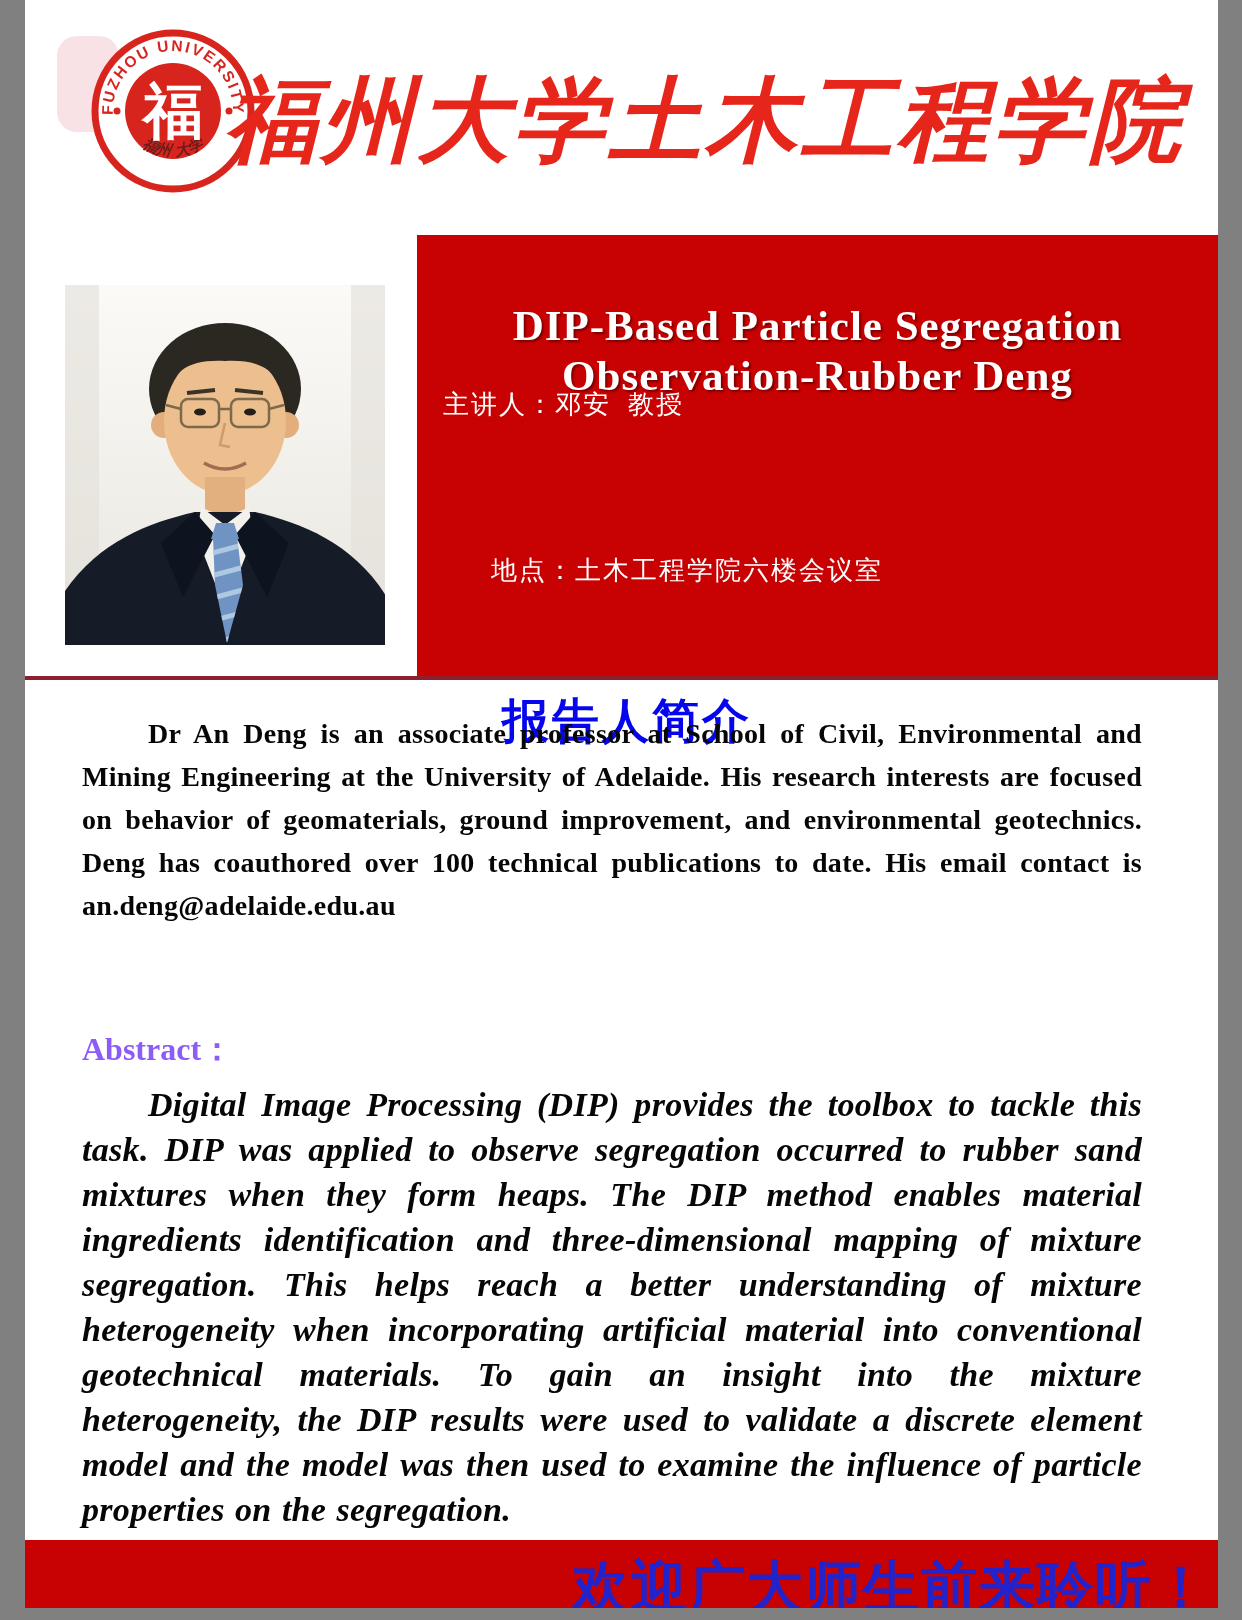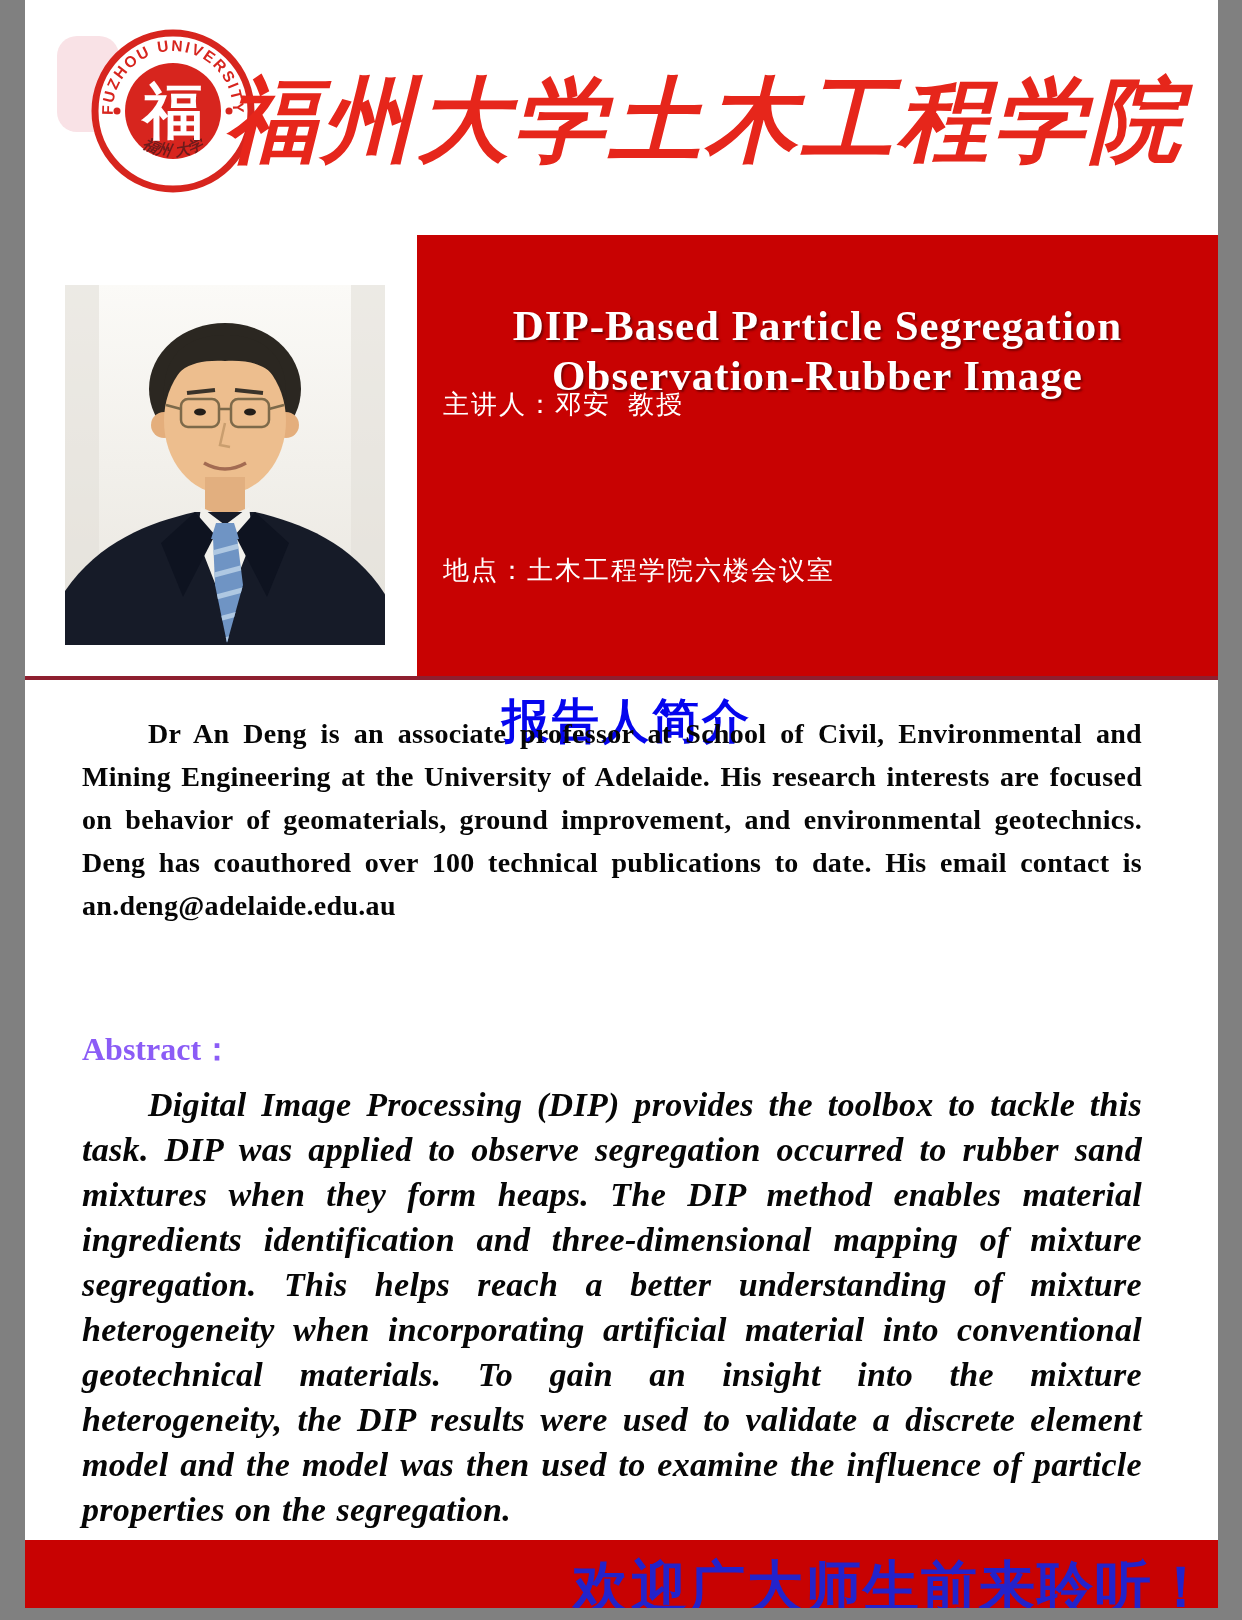--- a/index.html
+++ b/index.html
@@ -23,21 +23,21 @@
   
   .banner { position:absolute; left:392px; top:235px; width:801px; height:441px; background:#C80202; }
   .banner-title { position:absolute; left:0; top:22px; width:100%; text-align:center;
                   font-family:"Liberation Serif", serif; font-weight:bold; color:#ffffff;
                   font-size:43px; line-height:50px; letter-spacing:1px;
                   text-shadow:2px 2px 2px rgba(60,0,0,.55);margin-top:44px; }
   .banner-line { position:absolute; left:26px; color:#ffffff; font-size:26px;
                  font-family:Liberation Serif, serif; letter-spacing:2px; white-space:pre; }
   .banner-line.speaker { top:152px; }
   .banner-line.time    { top:234px; }
-  .banner-line.venue   { top:318px; }
+  .banner-line.venue   { top:318px;margin-left:48px; }
 
   .maroon-rule { position:absolute; left:0; top:676px; width:1193px; height:4px; background:#8E1F2F; }
 
   
   .bio-heading { position:absolute; left:0; top:690px; width:1192px; text-align:center;
                  font-weight:bold; font-size:47px; letter-spacing:3px; color:#0505EE;margin-left:6px; }
   .para { position:absolute; left:57px; width:1060px; color:#060606;
           font-family:"Liberation Serif", serif; font-weight:bold;
           text-align:justify; letter-spacing:.3px; word-spacing:1.5px; }
   .bio-text { top:712px; font-size:28px; line-height:43px; text-indent:66px; }
@@ -131,21 +131,21 @@
         <line x1="142" y1="292" x2="187" y2="280"></line>
         <line x1="144" y1="314" x2="189" y2="302"></line>
         <line x1="146" y1="336" x2="191" y2="324"></line>
         <line x1="148" y1="358" x2="193" y2="346"></line>
       </g>
     </svg>
 
     <div class="banner">
       <div class="banner-title">
         <div>DIP-Based Particle Segregation</div>
-        <div>Observation-Rubber Image</div>
+        <div>Observation-Rubber Deng</div>
       </div>
       <div class="banner-line speaker">主讲人：邓安  教授</div>
       <div class="banner-line venue">地点：土木工程学院六楼会议室</div>
     </div>
 
     <div class="maroon-rule"></div>
 
     <div class="bio-heading">报告人简介</div>
     <div class="para bio-text">Dr An Deng is an associate professor at School of Civil, Environmental and Mining Engineering at the University of Adelaide. His research interests are focused on behavior of geomaterials, ground improvement, and environmental geotechnics. Deng has coauthored over 100 technical publications to date. His email contact is an.deng@adelaide.edu.au</div>
 

